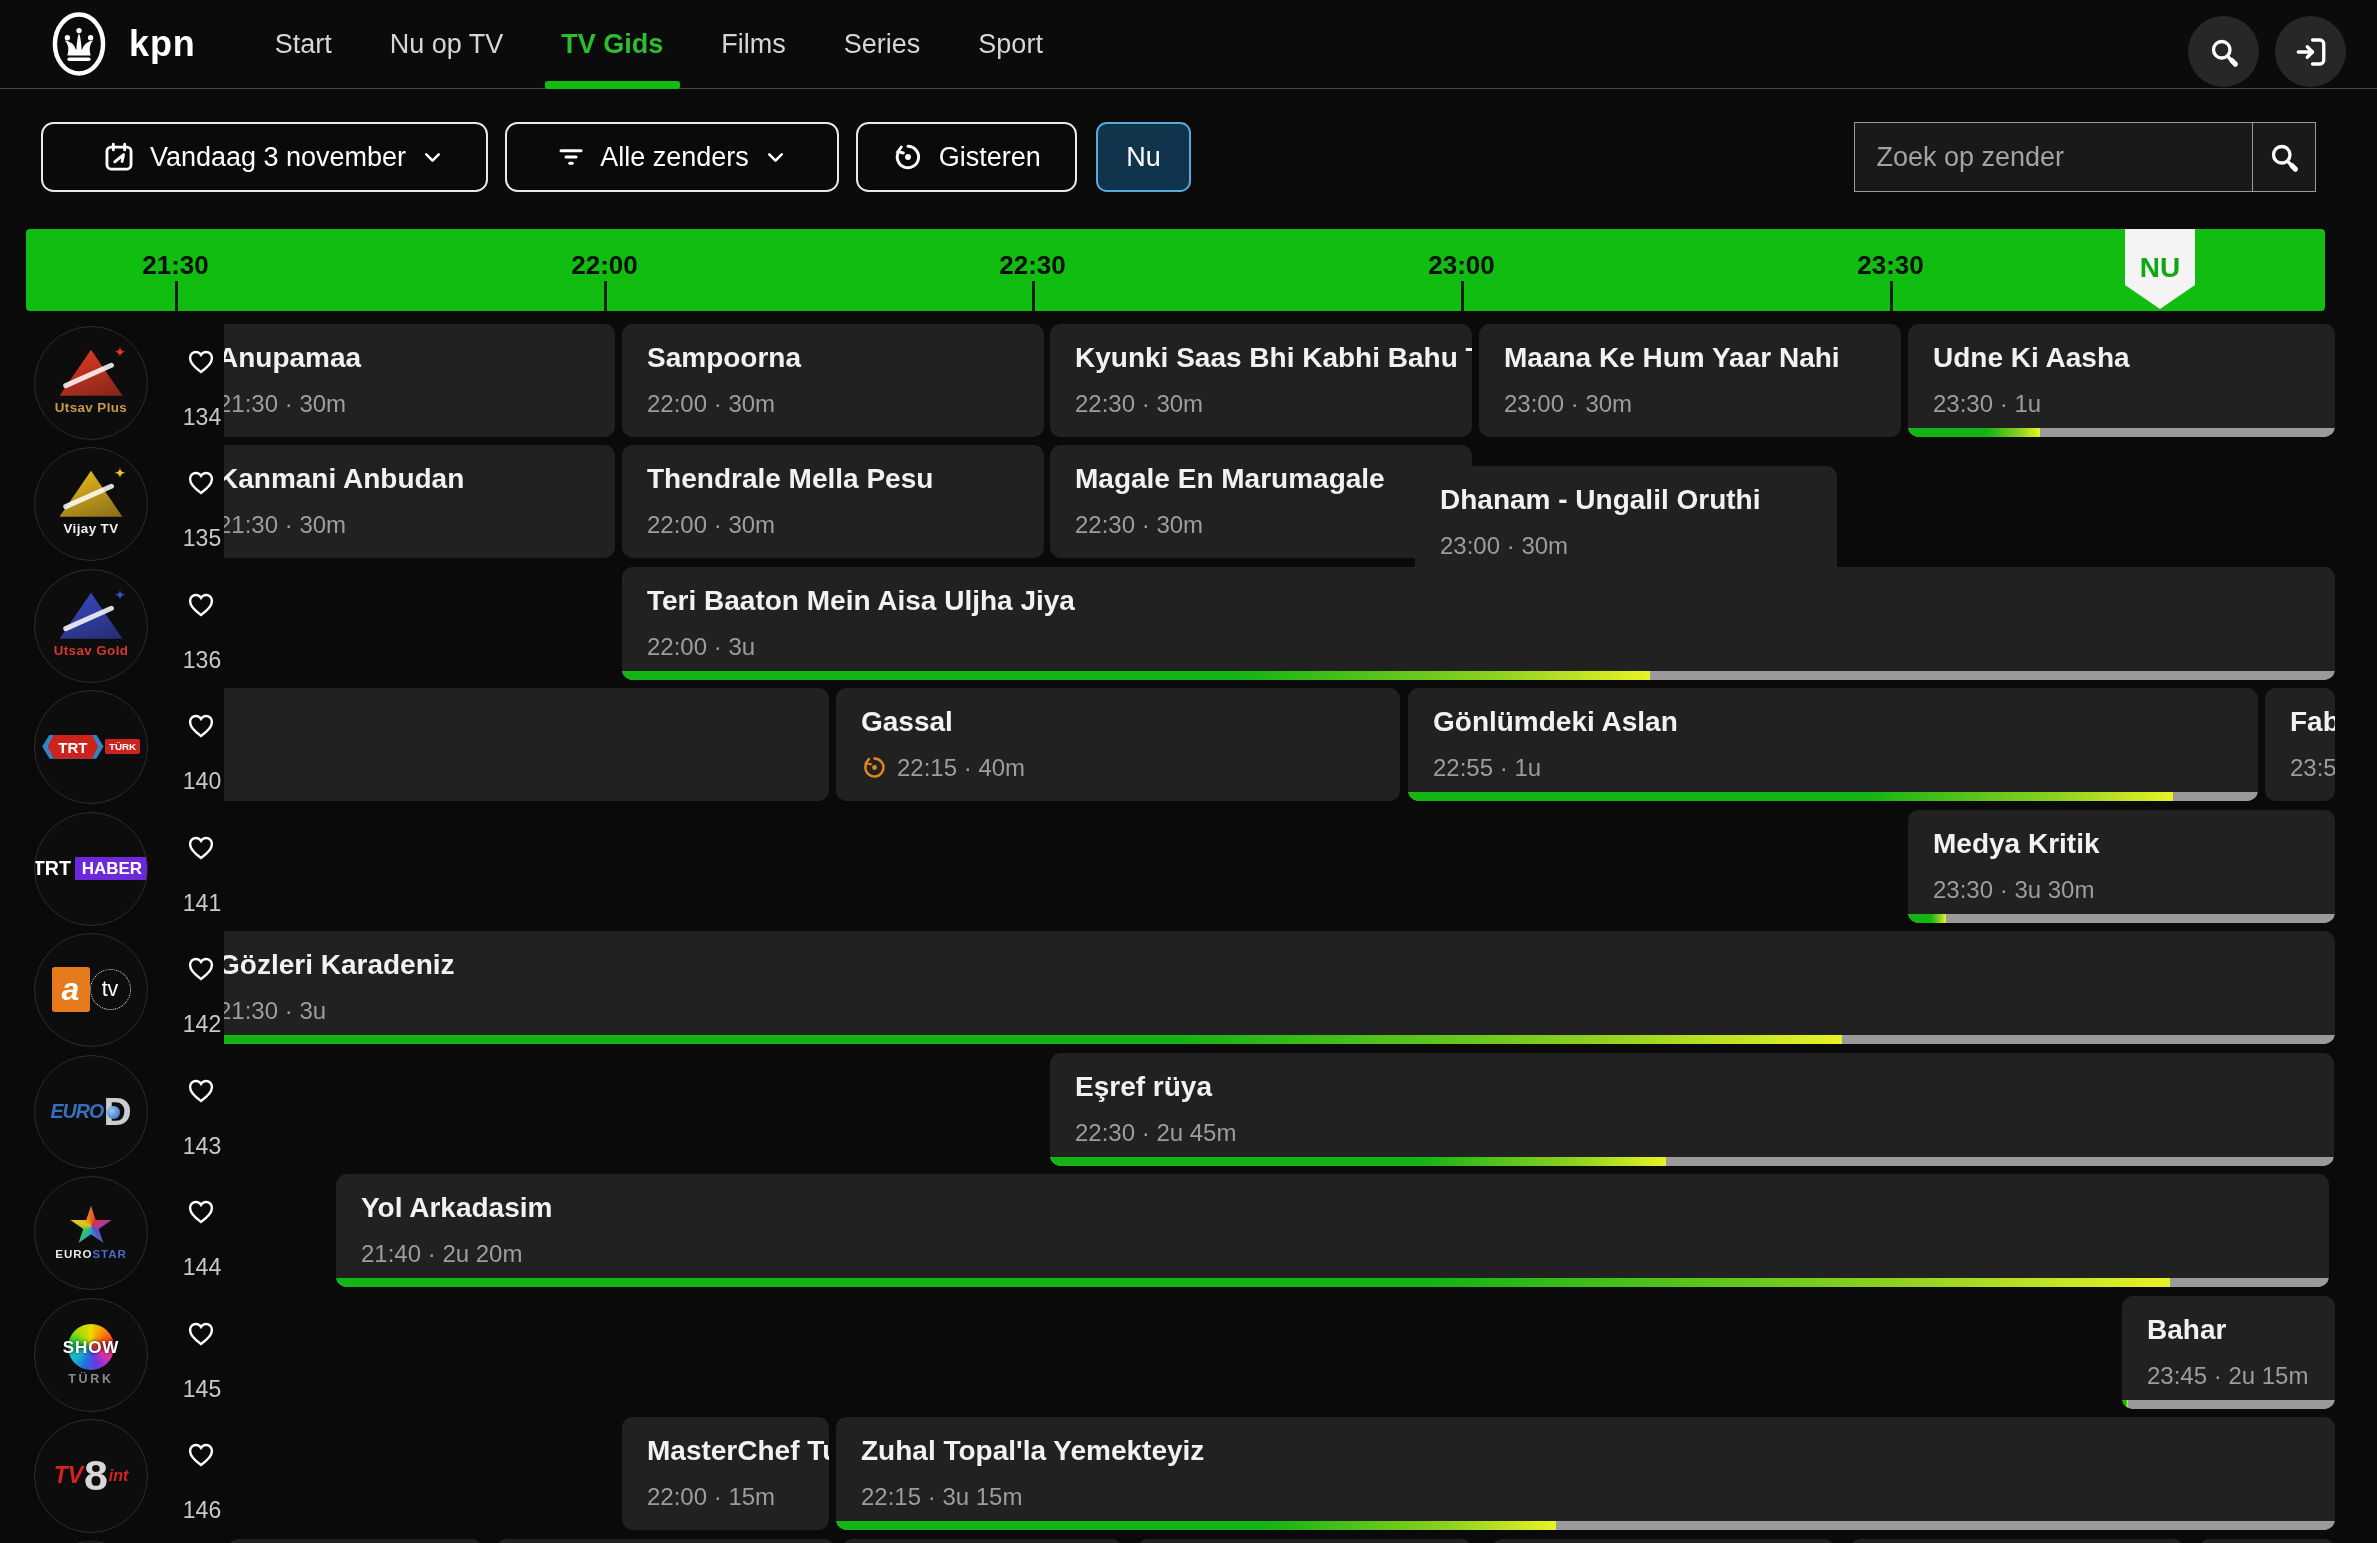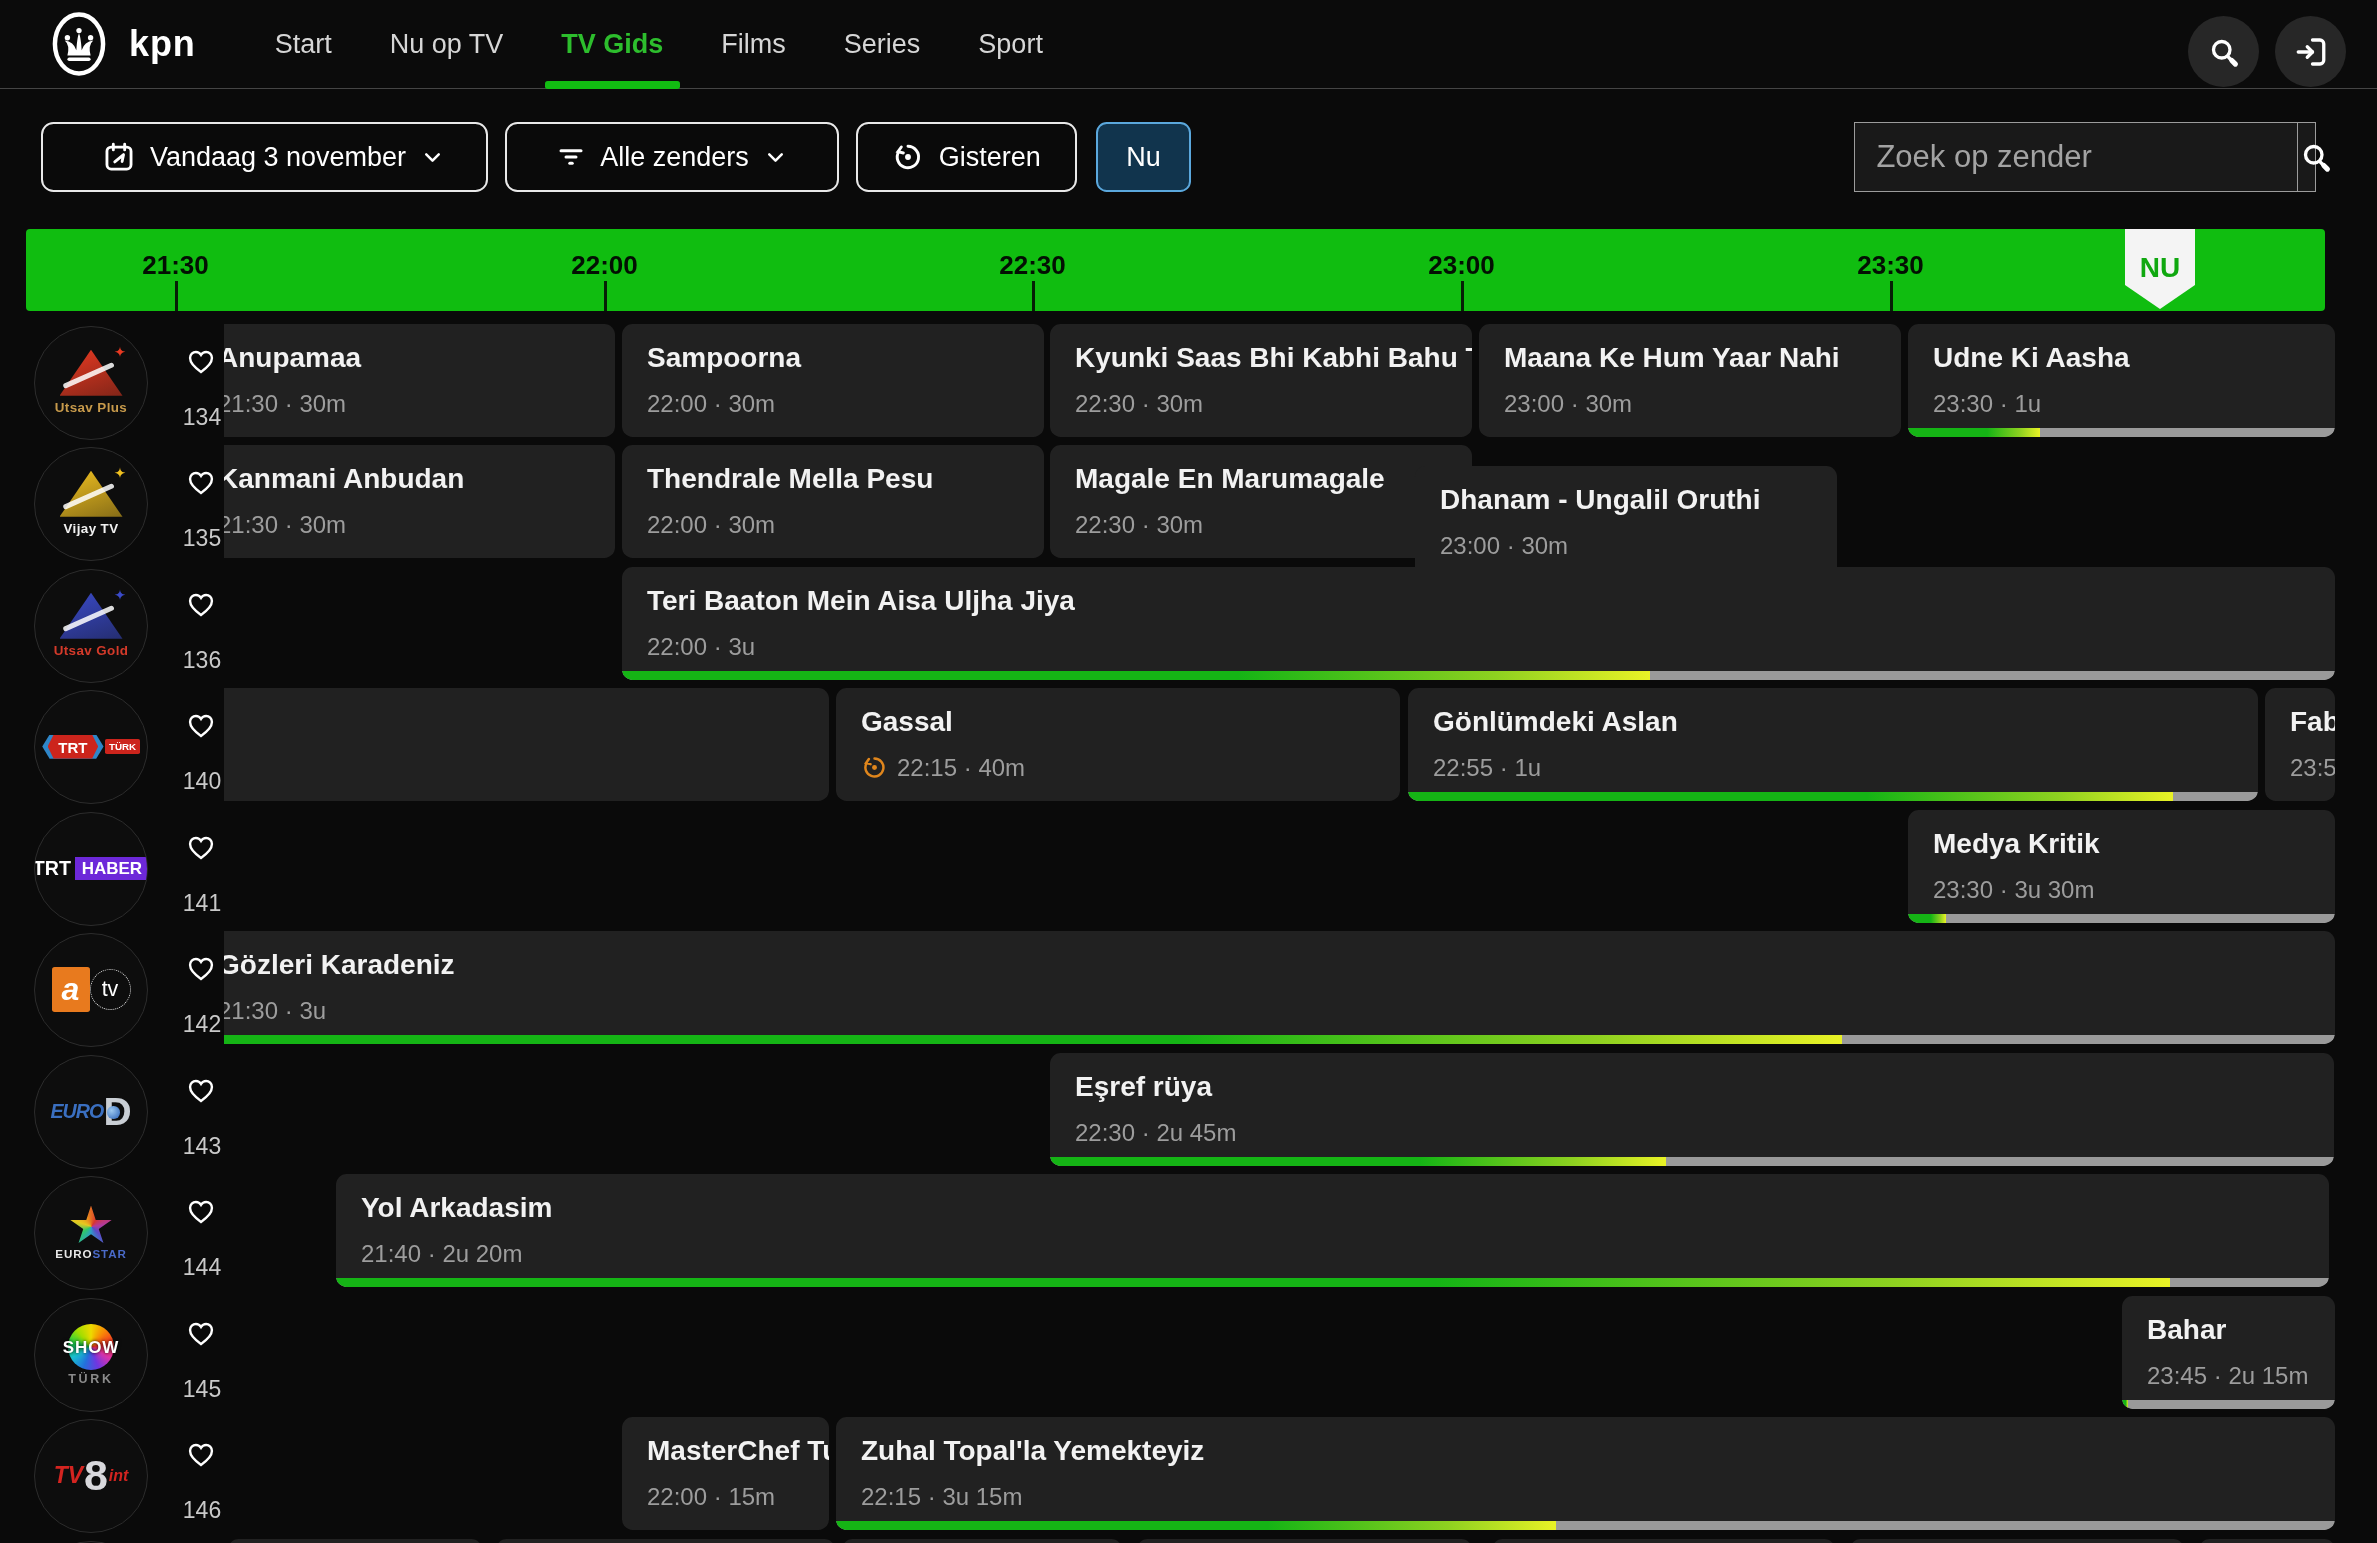--- a/index.html
+++ b/index.html
@@ -21,21 +21,21 @@
              background:#272727; display:flex; align-items:center; justify-content:center; }
 
   
   .tbtn { position:absolute; top:122px; height:70px; border:2.2px solid #e9e9e9; border-radius:12.5px;
           display:flex; align-items:center; justify-content:center; gap:14.3px; color:#fff;
           font-size:27px; background:transparent; cursor:pointer; }
   #btn-now { background:#11344d; border:2.7px solid #5ba8dd; border-radius:10.7px; }
   #searchbox { position:absolute; left:1854px; top:122px; width:462px; height:70px;
           border:1.8px solid #9c9c9c; background:#191919; display:flex; }
   #searchbox input { flex:1; background:transparent; border:none; outline:none; color:#e8e8e8;
-          font-size:31px; padding:0 21.4px; font-family:"Liberation Sans",sans-serif; }
+          font-size:27px; padding:0 21.4px; font-family:"Liberation Sans",sans-serif; }
   #searchbox input::placeholder { color:#a3a3a3; }
   #search-go { width:70px; border-left:1.8px solid #9c9c9c; display:flex; align-items:center;
           justify-content:center; cursor:pointer; }
 
   
   #timebar { position:absolute; left:26px; top:229px; width:2299px; height:82px;
              background:#10bd10; border-radius:4px; }
   .tick { position:absolute; top:0; height:82px; }
   .tick .lbl { position:absolute; top:21.4px; left:-54px; width:107px; text-align:center;
                color:#031003; font-size:26px; font-weight:bold; }

